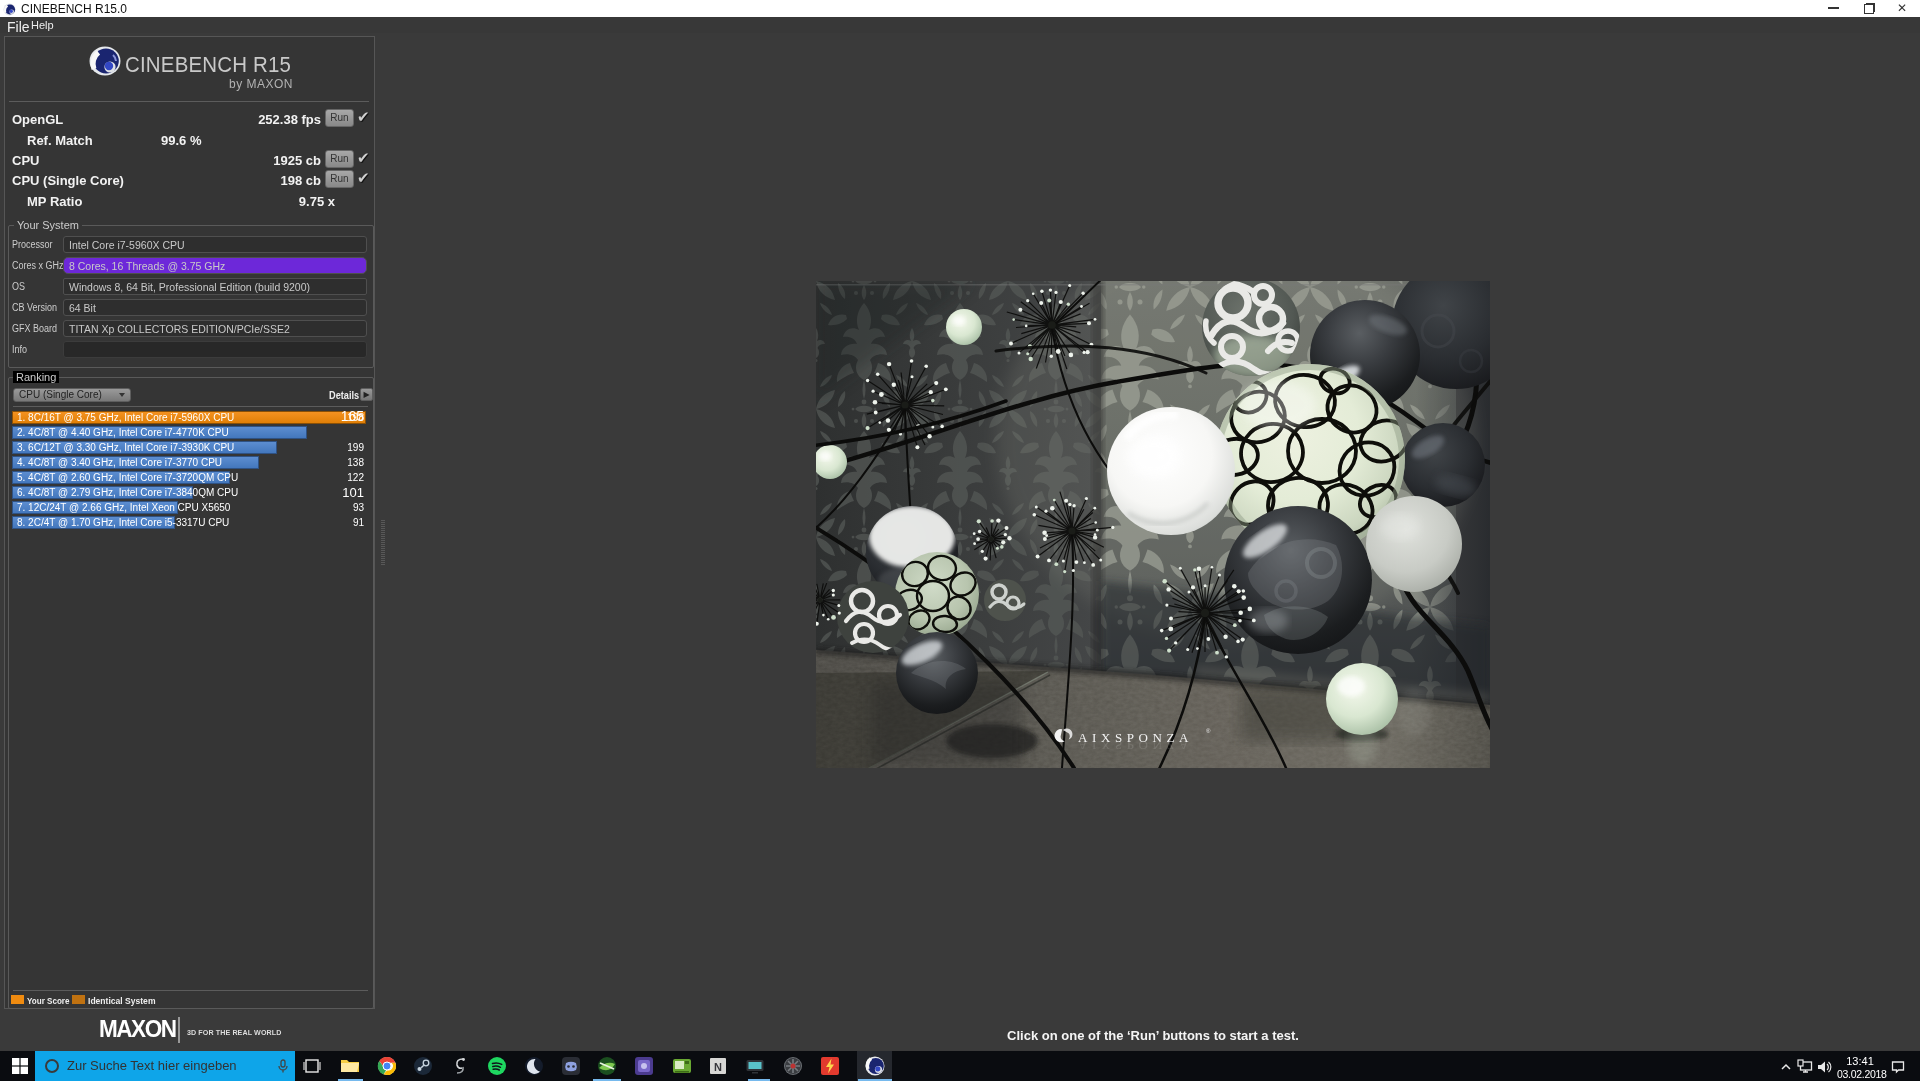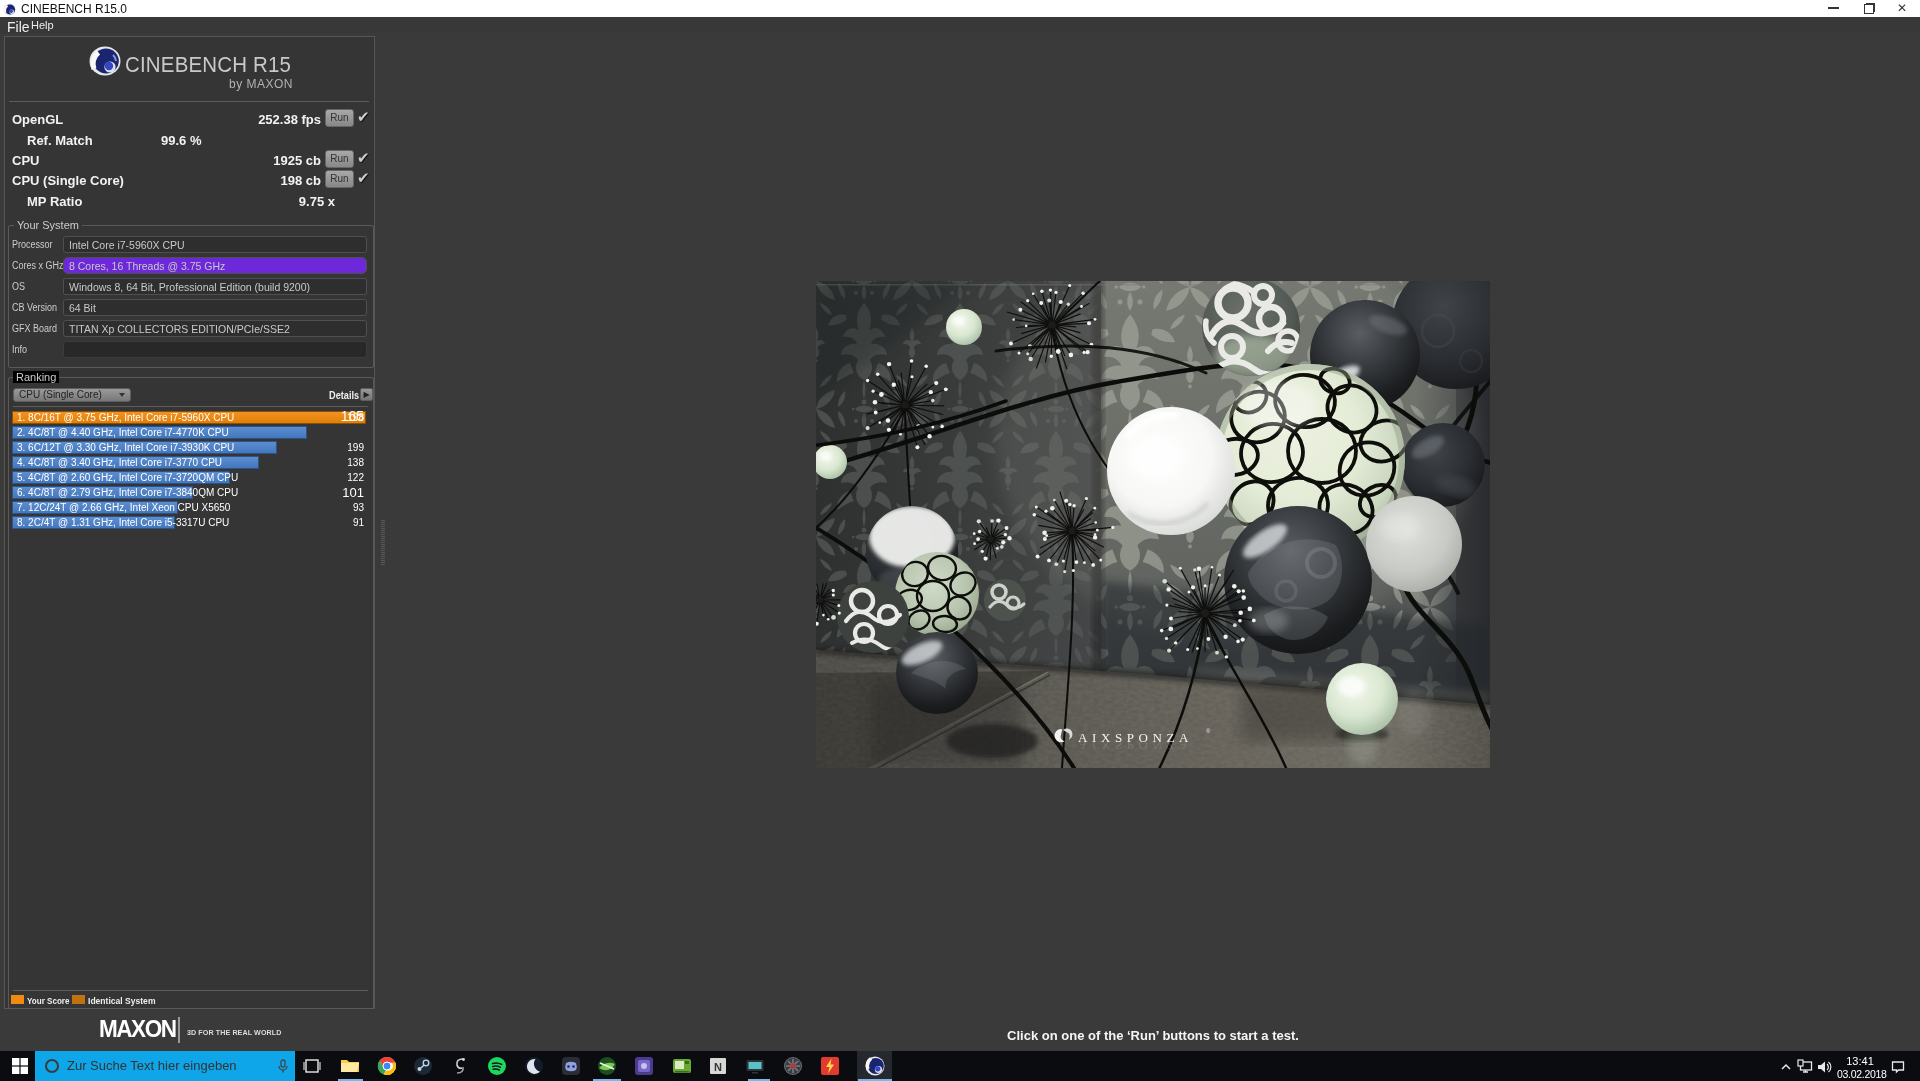--- a/index.html
+++ b/index.html
@@ -92,21 +92,21 @@
     <div style="position:absolute;left:7px;top:433.9px;width:218px;height:13px;background:linear-gradient(#5c8dd0,#4377bd);border:1px solid #2f5284;box-sizing:border-box"></div>
     <div style="position:absolute;left:12px;top:433.9px;height:13px;line-height:13.5px;font-size:10px;color:#fff;white-space:nowrap">5. 4C/8T @ 2.60 GHz, Intel Core i7-3720QM CPU</div>
     <div style="position:absolute;right:10px;top:433.9px;height:13px;line-height:13.5px;font-size:10px;color:#fff">122</div>
     <div style="position:absolute;left:7px;top:449.0px;width:181px;height:13px;background:linear-gradient(#5c8dd0,#4377bd);border:1px solid #2f5284;box-sizing:border-box"></div>
     <div style="position:absolute;left:12px;top:449.0px;height:13px;line-height:13.5px;font-size:10px;color:#fff;white-space:nowrap">6. 4C/8T @ 2.79 GHz,  Intel Core i7-3840QM CPU</div>
     <div style="position:absolute;right:10px;top:449.0px;height:13px;line-height:13.5px;font-size:13px;color:#fff">101</div>
     <div style="position:absolute;left:7px;top:464.1px;width:166px;height:13px;background:linear-gradient(#5c8dd0,#4377bd);border:1px solid #2f5284;box-sizing:border-box"></div>
     <div style="position:absolute;left:12px;top:464.1px;height:13px;line-height:13.5px;font-size:10px;color:#fff;white-space:nowrap">7. 12C/24T @ 2.66 GHz, Intel Xeon CPU X5650</div>
     <div style="position:absolute;right:10px;top:464.1px;height:13px;line-height:13.5px;font-size:10px;color:#fff">93</div>
     <div style="position:absolute;left:7px;top:479.2px;width:163px;height:13px;background:linear-gradient(#5c8dd0,#4377bd);border:1px solid #2f5284;box-sizing:border-box"></div>
-    <div style="position:absolute;left:12px;top:479.2px;height:13px;line-height:13.5px;font-size:10px;color:#fff;white-space:nowrap">8. 2C/4T @ 1.31 GHz,  Intel Core i5-3317U CPU</div>
+    <div style="position:absolute;left:12px;top:479.2px;height:13px;line-height:13.5px;font-size:10px;color:#fff;white-space:nowrap">8. 2C/4T @ 1.70 GHz,  Intel Core i5-3317U CPU</div>
     <div style="position:absolute;right:10px;top:479.2px;height:13px;line-height:13.5px;font-size:10px;color:#fff">91</div>
  <div class="abs" style="left:8px;top:953px;width:355px;height:1px;background:#5c5c5c"></div>
  <div class="abs" style="left:6px;top:958px;width:13px;height:9px;background:#ef8b10"></div>
  <div class="abs" style="left:22px;top:958px;font-size:9.5px;font-weight:bold;color:#eee;transform:scaleX(0.85);transform-origin:0 0">Your Score</div>
  <div class="abs" style="left:67px;top:958px;width:13px;height:9px;background:#c07211"></div>
  <div class="abs" style="left:83px;top:958px;font-size:9.5px;font-weight:bold;color:#eee;transform:scaleX(0.9);transform-origin:0 0">Identical System</div>
 </div>
 
 <div class="abs" style="left:381px;top:519px;width:4px;height:46px;background:repeating-linear-gradient(#3a3a3a 0,#3a3a3a 1px,#585858 1px,#585858 2px)"></div>
 

